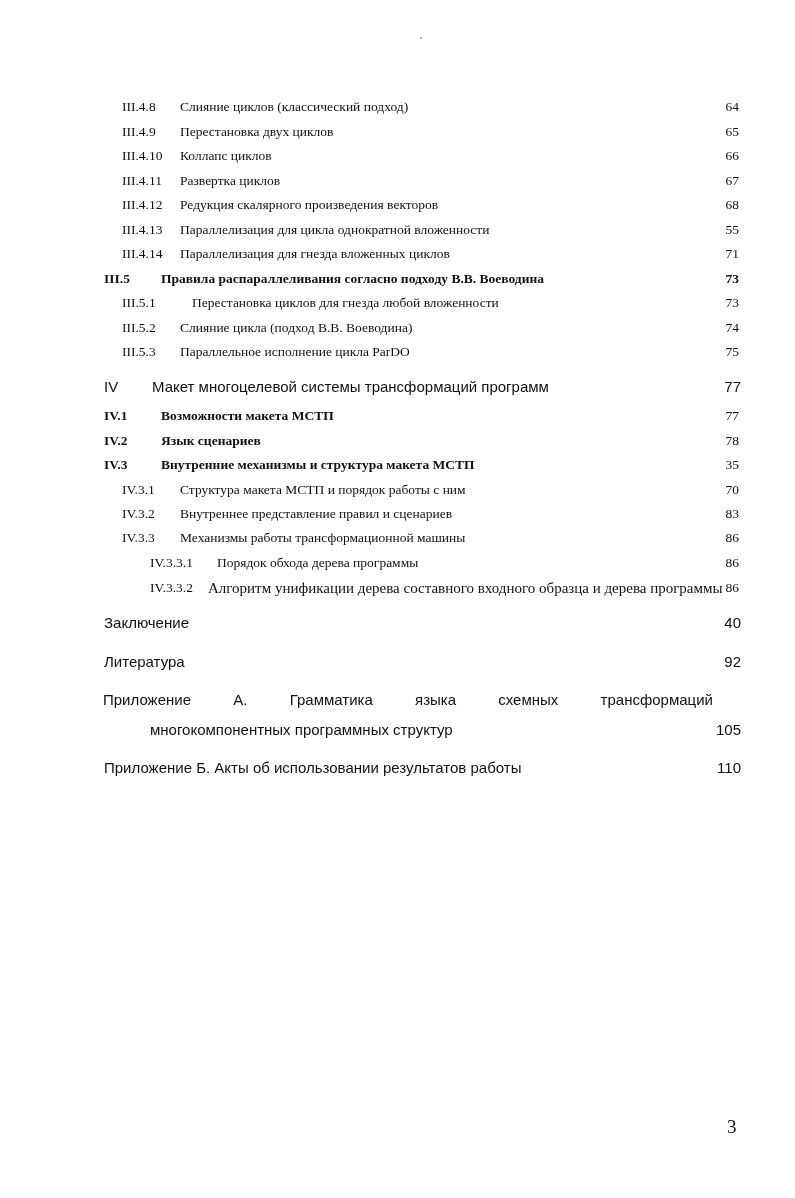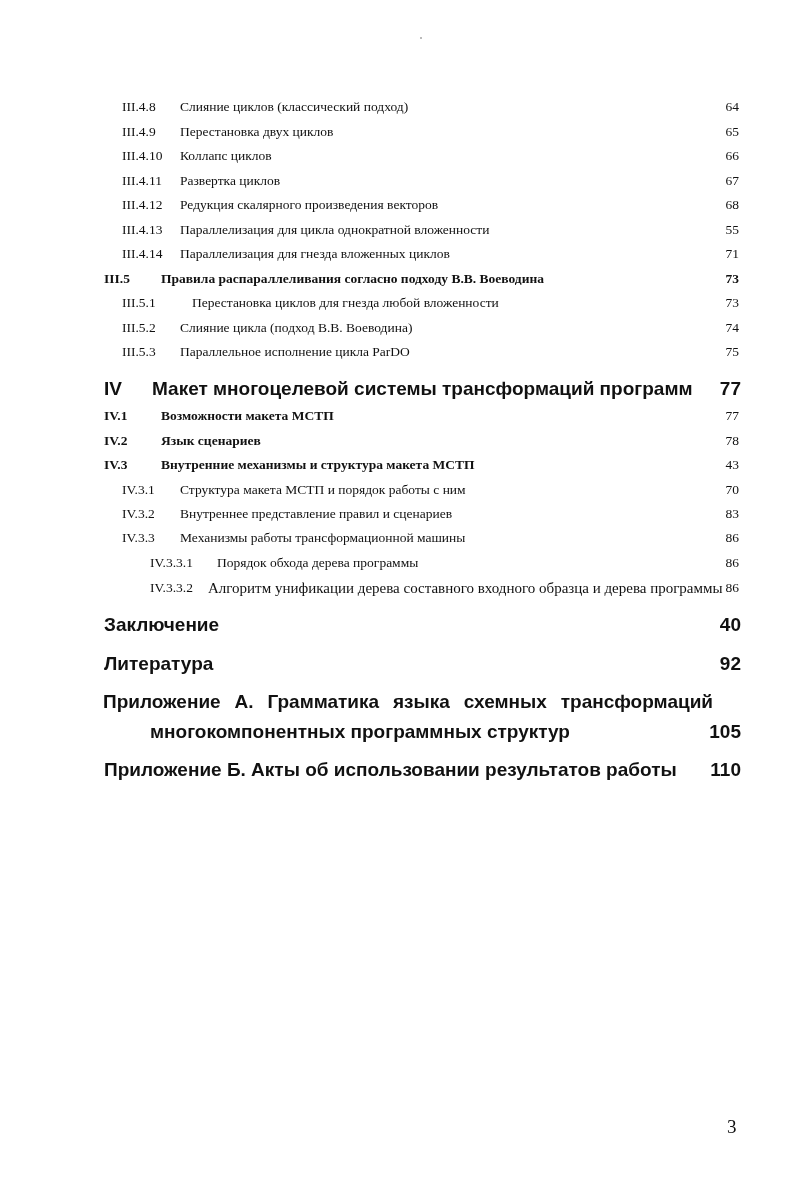--- a/index.html
+++ b/index.html
@@ -2,21 +2,21 @@
 <html><head>
   <meta charset="utf-8">
   <style>
     html, body { margin: 0; padding: 0; background: #ffffff; }
     body { width: 795px; height: 1198px; position: relative; overflow: hidden; color: #111; }
     .page { position: absolute; left: 0; top: 0; width: 795px; height: 1198px; }
     .row { position: absolute; left: 0; width: 795px; }
     .num, .title, .pg { position: absolute; white-space: nowrap; }
     .serif { font-family: "Liberation Serif", serif; font-size: 13.5px; }
     .serif.bold { font-weight: bold; }
-    .sans { font-family: "Liberation Sans", sans-serif; font-weight: bold; font-size: 19px; }
+    .sans { font-family: "Liberation Sans", sans-serif; font-weight: normal; font-size: 15px; }
     .pg { right: 56px; text-align: left; }
     .sans .pg { right: 54px; }
     .footer-page { position: absolute; left: 727px; top: 1116px; font-family: "Liberation Serif", serif; font-size: 19px; }
     .dot { position: absolute; left: 420px; top: 37px; width: 2px; height: 2px; background: #bbb; }
     .justify-line { position: absolute; left: 103px; width: 610px; display: flex; justify-content: space-between; }
   </style>
 </head>
 <body>
 
 <div class="page">
@@ -90,21 +90,21 @@
     <span class="pg" style="font-weight:normal">77</span>
   </div>
   <div class="row serif bold" style="top:433px">
     <span class="num" style="left:104px">IV.2</span>
     <span class="title" style="left:161px">Язык сценариев</span>
     <span class="pg" style="font-weight:normal">78</span>
   </div>
   <div class="row serif bold" style="top:457px">
     <span class="num" style="left:104px">IV.3</span>
     <span class="title" style="left:161px">Внутренние механизмы и структура макета МСТП</span>
-    <span class="pg" style="font-weight:normal">43</span>
+    <span class="pg" style="font-weight:normal">35</span>
   </div>
   <div class="row serif" style="top:482px">
     <span class="num" style="left:122px">IV.3.1</span>
     <span class="title" style="left:180px">Структура макета МСТП и порядок работы с ним</span>
     <span class="pg">70</span>
   </div>
   <div class="row serif" style="top:506px">
     <span class="num" style="left:122px">IV.3.2</span>
     <span class="title" style="left:180px">Внутреннее представление правил и сценариев</span>
     <span class="pg">83</span>

